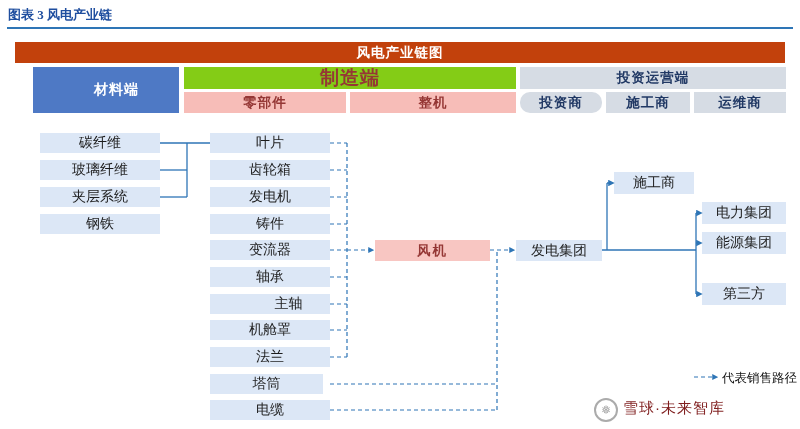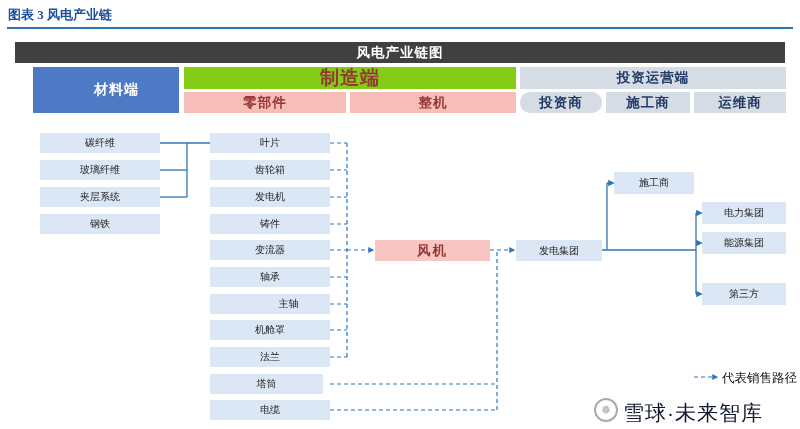--- a/index.html
+++ b/index.html
@@ -9,33 +9,33 @@
   }
   .box {
     position:absolute; display:flex; align-items:center; justify-content:center;
     box-sizing:border-box; white-space:nowrap;
   }
   .caption {
     position:absolute; left:8px; top:6px; font-size:13px; font-weight:bold;
     color:#1F4E9F; font-family:"Liberation Serif","DejaVu Serif",serif;
   }
   .caption-rule { position:absolute; left:7px; right:7px; top:27px; height:2px; background:#2E75B6; }
-  .banner  { background:#404040; color:#ffffff; font-weight:bold; font-size:13.5px; letter-spacing:1px; }
+  .banner  { background:#c2410c; color:#ffffff; font-weight:bold; font-size:13.5px; letter-spacing:1px; }
   .mat     { background:#4E79C5; color:#ffffff; font-weight:bold; font-size:14px; letter-spacing:1px; }
   .pinkband{ background:#84cc16; color:#953735; font-weight:bold; font-size:19px; letter-spacing:1px; }
   .pinksub { background:#F7BDB8; color:#953735; font-weight:bold; font-size:13.5px; letter-spacing:1px; }
   .bluegray{ background:#D6DCE4; color:#203864; font-weight:bold; font-size:13.5px; letter-spacing:1px; }
-  .item    { background:#DCE7F6; color:#1c1c1c; font-size:10px;text-align:right; }
+  .item    { background:#DCE7F6; color:#1c1c1c; font-size:14px;text-align:right; }
   .turbine { background:#F8C6C2; color:#953735; font-weight:bold; font-size:13.5px; letter-spacing:2px; }
   .legend-label { position:absolute; left:722px; top:370px; font-size:12.5px; font-weight:normal; color:#111; }
   .wm-logo {
     position:absolute; left:594px; top:398px; width:20px; height:20px; border:2px solid #ABABAB;
     border-radius:50%; color:#ABABAB; font-size:12px; display:flex; align-items:center; justify-content:center;
   }
-  .wm-text { position:absolute; left:623px; top:399px; font-size:21px; color:#0f172a; letter-spacing:1px; }
+  .wm-text { position:absolute; left:623px; top:399px; font-size:15px; color:#7f1d1d; letter-spacing:1px; }
   svg.wires { position:absolute; left:0; top:0; pointer-events:none; }
 </style>
 </head>
 <body>
 
 <div class="caption">图表 3  风电产业链</div>
 <div class="caption-rule"></div>
 
 <div class="box banner" style="left:15px; top:42px; width:770px; height:21px;">风电产业链图</div>
 

